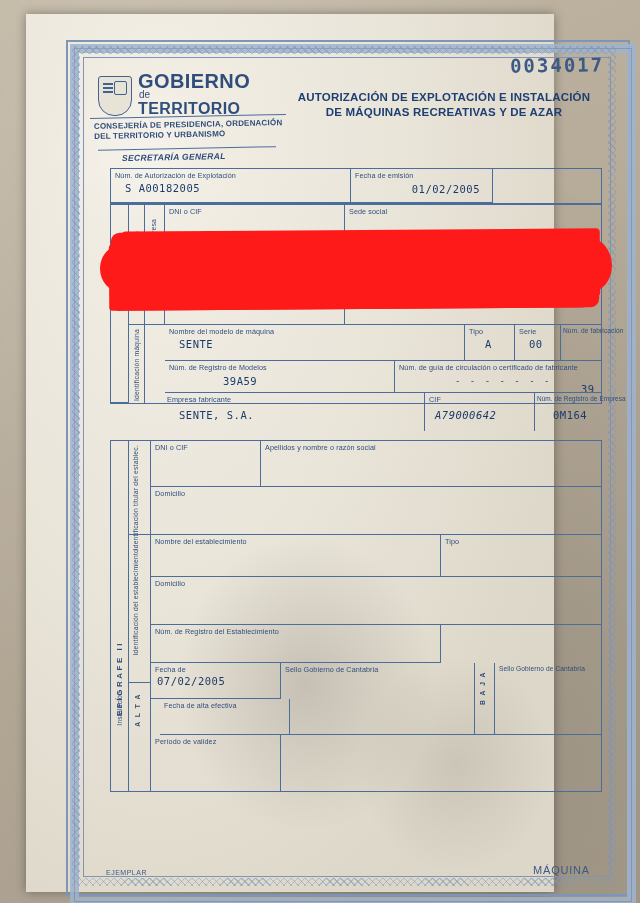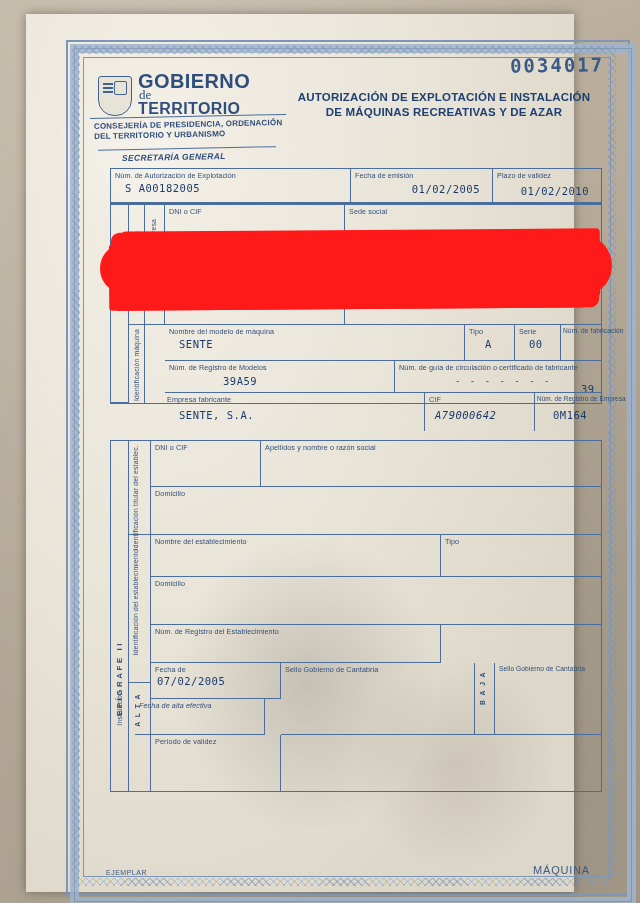--- a/index.html
+++ b/index.html
@@ -15,21 +15,20 @@
     background:
       radial-gradient(ellipse at 30% 20%, rgba(255,255,255,0.18) 0%, rgba(255,255,255,0) 60%),
       radial-gradient(ellipse at 75% 80%, rgba(0,0,0,0.10) 0%, rgba(0,0,0,0) 55%),
       linear-gradient(160deg,#c2b7a4 0%,#b5aa98 40%,#a99e8d 100%);
   }
   .sheet{
     position:absolute;left:26px;top:14px;width:528px;height:878px;
     background:
       radial-gradient(ellipse at 25% 15%, #f3efe6 0%, #e9e4d8 45%, #ddd7c9 80%);
     box-shadow:0 0 10px rgba(0,0,0,0.35);
-    padding-left:20px;
   }
   
   .stain{position:absolute;border-radius:50%;pointer-events:none;}
   .stain.a{left:150px;top:520px;width:260px;height:300px;background:radial-gradient(ellipse at center, rgba(90,80,70,0.22) 0%, rgba(90,80,70,0.00) 70%);}
   .stain.b{left:330px;top:640px;width:200px;height:220px;background:radial-gradient(ellipse at center, rgba(80,70,60,0.13) 0%, rgba(80,70,60,0) 70%);}
   .stain.c{left:20px;top:60px;width:180px;height:160px;background:radial-gradient(ellipse at center, rgba(255,255,255,0.25) 0%, rgba(255,255,255,0) 70%);}
 
   
   .border-outer{
     position:absolute;left:40px;top:26px;width:560px;height:852px;
@@ -79,21 +78,21 @@
   .crest:before{
     content:"";position:absolute;left:4px;top:4px;width:10px;height:12px;
     background:repeating-linear-gradient(0deg,#41618f 0 2px, #e8e3d7 2px 4px);
   }
   .crest:after{
     content:"";position:absolute;right:4px;top:4px;width:11px;height:12px;
     border:1px solid #41618f;border-radius:2px;
   }
   .gob{position:absolute;left:52px;top:-2px;color:#2f4e7c;}
   .gob .l1{font-size:20px;font-weight:700;letter-spacing:.4px;line-height:15px;}
-  .gob .l2{font-size:13px;line-height:12px;margin-left:1px;font-family:Liberation Serif, serif;}
+  .gob .l2{font-size:10px;line-height:12px;margin-left:1px;}
   .gob .l3{font-size:16px;font-weight:700;letter-spacing:.4px;line-height:16px;}
   .conseje{
     position:absolute;left:8px;top:44px;width:190px;color:#2f4e7c;
     font-size:8px;font-weight:700;line-height:9.5px;letter-spacing:.2px;
     transform:rotate(-1.2deg);
   }
   .secgen{
     position:absolute;left:36px;top:76px;color:#2f4e7c;font-size:8.5px;
     font-style:italic;font-weight:700;letter-spacing:.3px;transform:rotate(-1.2deg);
   }
@@ -182,24 +181,20 @@
 
     <div class="tbl" style="left:24px;top:108px;width:492px;height:36px;">
       <div class="cell" style="left:0;top:0;width:240px;height:34px;">
         <span class="lbl">Núm. de Autorización de Explotación</span>
         <span class="val">S A00182005</span>
       </div>
       <div class="cell" style="left:240px;top:0;width:142px;height:34px;">
         <span class="lbl">Fecha de emisión</span>
         <span class="val r" style="top:14px;">01/02/2005</span>
       </div>
-      <div class="cell" style="left:382px;top:0;width:108px;height:34px;border-right:none;">
-        <span class="lbl">Plazo de validez</span>
-        <span class="val r" style="top:16px;">01/02/2010</span>
-      </div>
     </div>
 
     <div class="tbl" style="left:24px;top:144px;width:492px;height:200px;">
 
       <div class="cell" style="left:0;top:0;width:18px;height:198px;">
         <span class="vert big" style="left:4px;top:36px;">EPÍGRAFE I</span>
       </div>
       <div class="cell" style="left:18px;top:0;width:16px;height:120px;">
         <span class="vert" style="left:4px;top:26px;">Explotación</span>
       </div>
@@ -302,21 +297,21 @@
       </div>
       <div class="cell" style="left:40px;top:184px;width:290px;height:38px;">
         <span class="lbl">Núm. de Registro del Establecimiento</span>
         <span class="val"></span>
       </div>
 
       <div class="cell" style="left:40px;top:222px;width:130px;height:36px;">
         <span class="lbl">Fecha de</span>
         <span class="val" style="left:6px;top:12px;">07/02/2005</span>
       </div>
-      <div class="cell" style="left:24px;top:258px;width:130px;height:36px;font-style:italic;">
+      <div class="cell" style="left:49px;top:258px;width:130px;height:36px;">
         <span class="lbl">Fecha de alta efectiva</span>
         <span class="val"></span>
       </div>
       <div class="cell" style="left:170px;top:222px;width:194px;height:72px;">
         <span class="lbl">Sello Gobierno de Cantabria</span>
       </div>
       <div class="cell" style="left:364px;top:222px;width:20px;height:72px;">
         <span class="vert" style="left:4px;top:8px;font-weight:700;letter-spacing:1.5px;">B A J A</span>
       </div>
       <div class="cell" style="left:384px;top:222px;width:106px;height:72px;border-right:none;">

